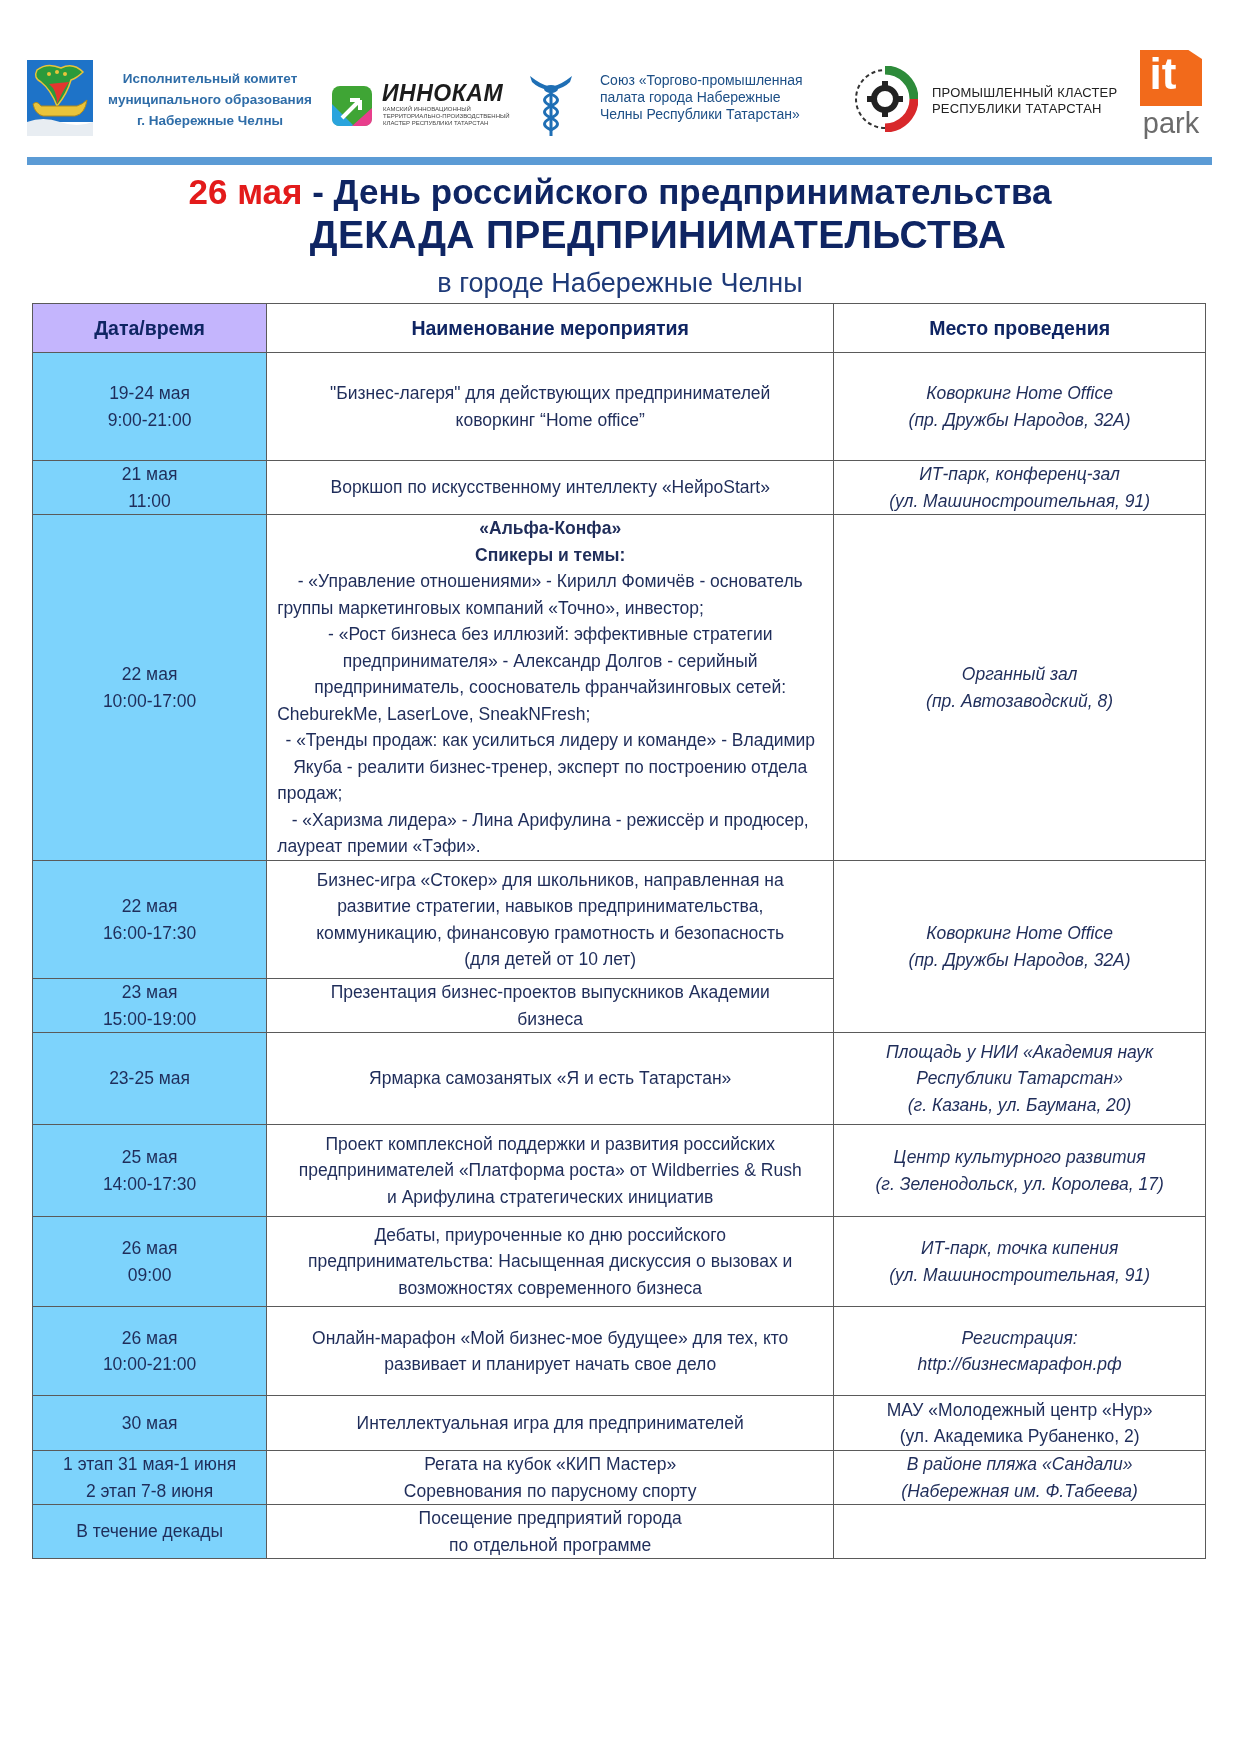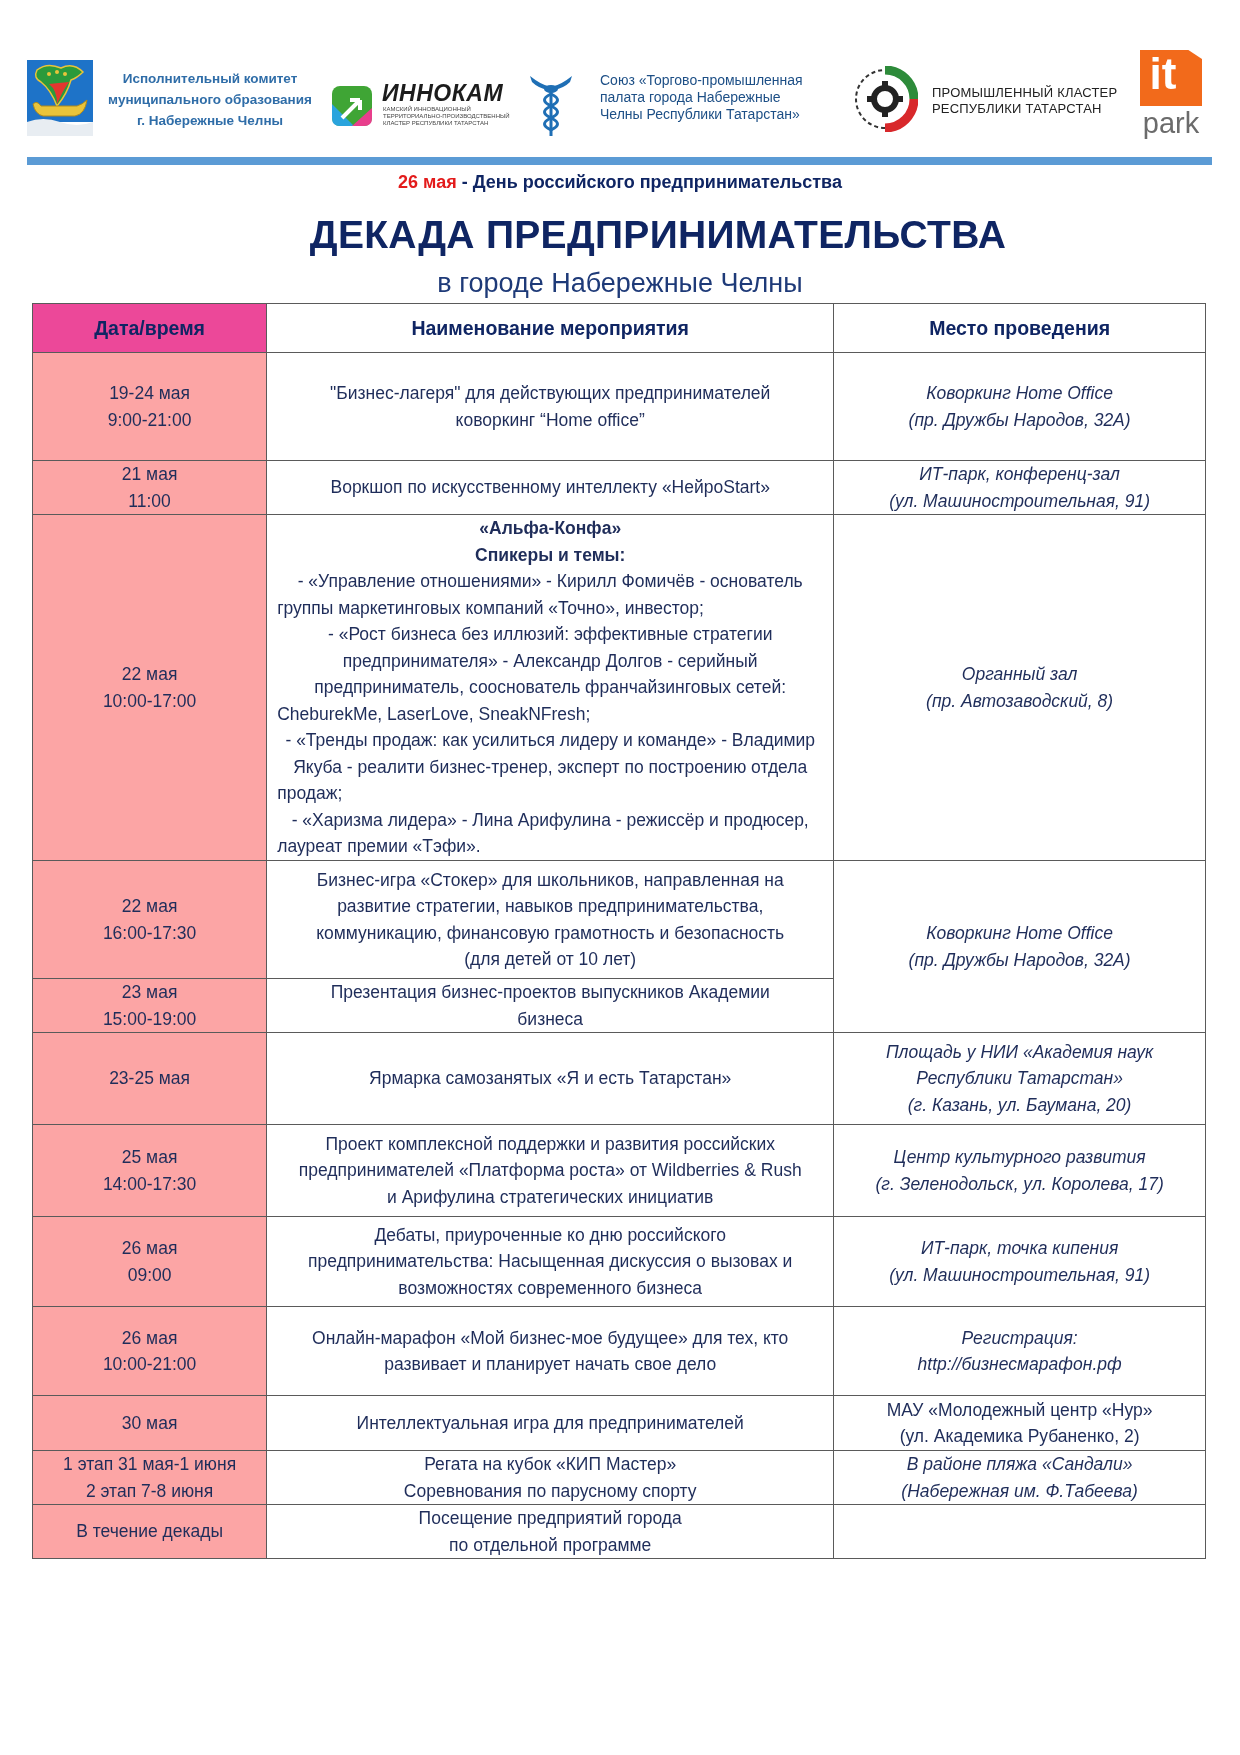--- a/index.html
+++ b/index.html
@@ -20,38 +20,38 @@
     .chamber-text { left: 600px; top: 72px; width: 240px; font-size: 14px; line-height: 17px; color: #1d4f86; }
     .cluster-gear { left: 852px; top: 66px; width: 66px; height: 66px; }
     .cluster-text { left: 932px; top: 85px; width: 200px; font-size: 13px; line-height: 16px; color: #222; letter-spacing: 0.2px; }
     .itpark { left: 1140px; top: 50px; width: 62px; height: 92px; }
     .itpark-box { position: absolute; left: 0; top: 0; width: 62px; height: 56px; background: #f26a1b; clip-path: polygon(0 0, 78% 0, 100% 16%, 100% 100%, 0 100%); }
     .itpark-it { position: absolute; left: 0; top: -4px; width: 46px; text-align: center; font-size: 44px; font-weight: bold; color: #fff; line-height: 56px; }
     .itpark-park { position: absolute; left: 0; top: 56px; width: 62px; text-align: center; font-size: 29px; color: #6b6b6b; line-height: 34px; }
     .blue-rule { position: absolute; left: 27px; top: 157px; width: 1185px; height: 8px; background: #5b9bd5; }
 
     .headline { position: absolute; left: 0; width: 1240px; text-align: center; color: #0f2563; }
-    .h1 { top: 172px; font-size: 18px; font-weight: bold; }
+    .h1 { top: 172px; font-size: 35px; font-weight: bold; }
     .h1 .red { color: #e31b1b; }
     .h2 { top: 213px; font-size: 39px; font-weight: bold; letter-spacing: 0.3px; padding-left: 38px; }
     .h3 { top: 268px; font-size: 27px; font-weight: normal; color: #1e3a78; }
 
     table.schedule {
       position: absolute; left: 32px; top: 303px; width: 1174px;
       border-collapse: collapse; table-layout: fixed;
       font-size: 17.5px; line-height: 26.5px; color: #1f2d5a;
     }
     table.schedule td, table.schedule th {
       border: 1.5px solid #5a5a5a; padding: 0 10px; vertical-align: middle; text-align: center;
     }
     table.schedule th { font-weight: bold; font-size: 19.5px; color: #0f2563; height: 48px; }
-    .c-date { width: 202px; background: #fca5a5; }
+    .c-date { width: 202px; background: #7dd3fc; }
     .c-name { width: 519px; }
     .c-place { width: 333px; }
-    th.c-date { background: #ec4899; }
+    th.c-date { background: #c4b5fd; }
     td.c-place.ital { font-style: italic; }
     td.just { text-align: justify; text-align-last: left; }
     .line { display: block; }
     .ctr { display: block; text-align: center; text-align-last: center; font-weight: bold; }
   </style>
 </head>
 <body>
 
 <div class="logos">
   <div class="logo coat">

